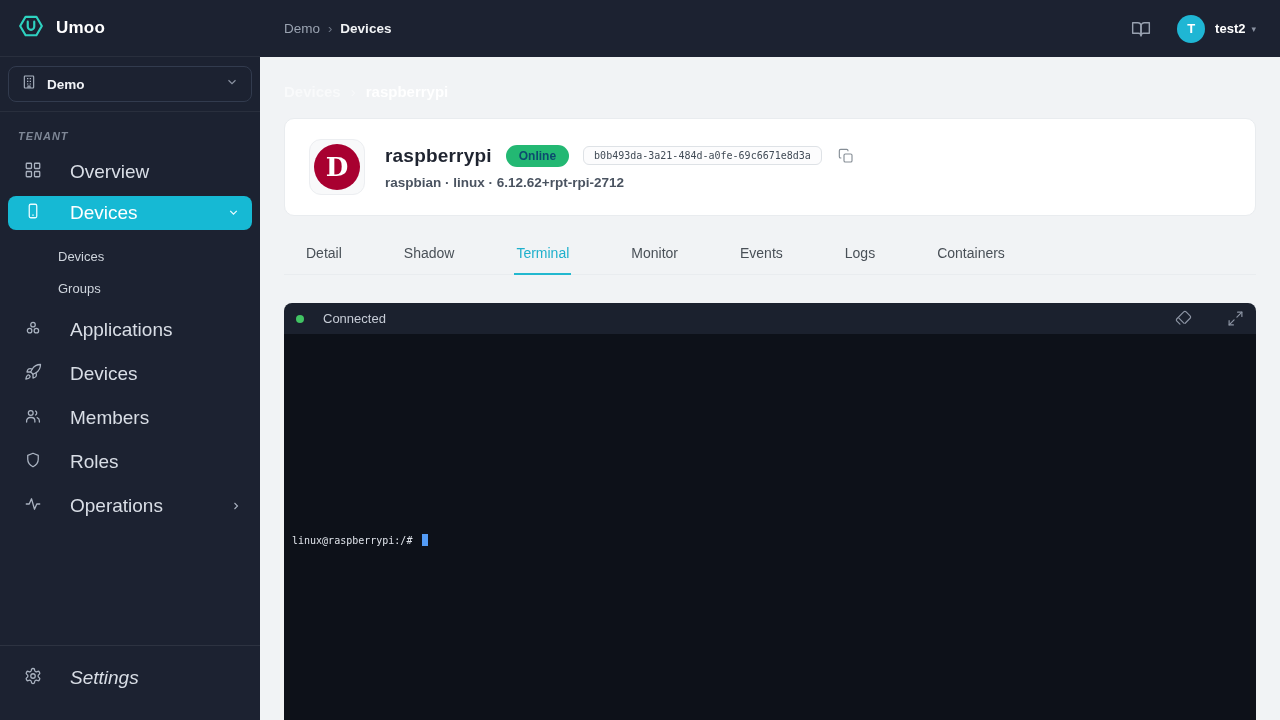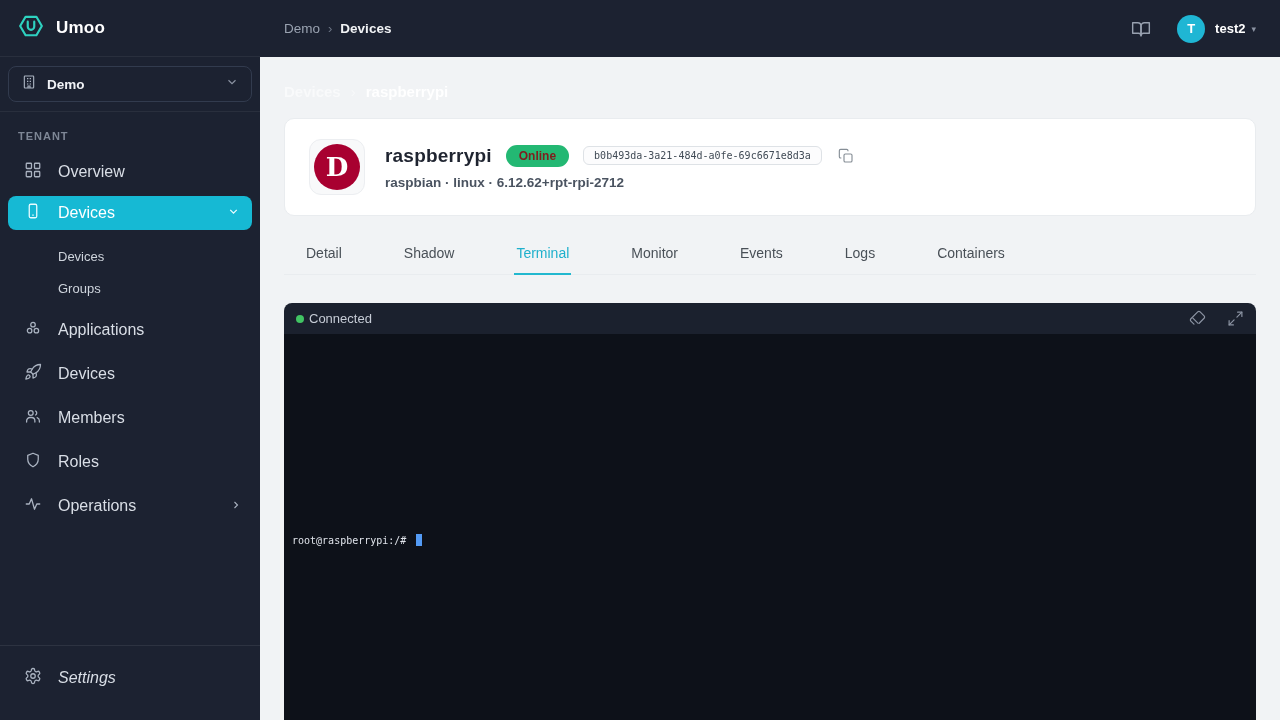--- a/index.html
+++ b/index.html
@@ -5,23 +5,23 @@
   * { margin:0; padding:0; box-sizing:border-box; }
   html,body { width:1280px; height:720px; overflow:hidden; font-family:"Liberation Sans",sans-serif; background:#f1f3f5; }
 
   
   .sidebar { position:fixed; left:0; top:0; width:260px; height:720px; background:#1c2231; color:#d9dee6; display:flex; flex-direction:column; z-index:10; }
   .logo-row { height:57px; display:flex; align-items:center; gap:12px; padding:0 18px; border-bottom:1px solid rgba(255,255,255,.06); flex:0 0 auto; }
   .logo-title { color:#fff; font-weight:bold; font-size:17px; letter-spacing:.2px; }
   .tenant-box { margin:9px 8px; height:36px; border:1px solid #323b4e; border-radius:8px; display:flex; align-items:center; gap:10px; padding:0 12px; cursor:pointer; flex:0 0 auto; }
   .tenant-box .lbl { color:#f0f2f6; font-size:13.5px; font-weight:600; flex:1; }
   .side-divider { border-top:1px solid rgba(255,255,255,.06); margin:0; }
-  .section-label { font-size:11px; letter-spacing:.09em; color:#7e8796; padding:18px 18px 10px; font-weight:600; }
+  .section-label { font-size:11px; letter-spacing:.09em; color:#7e8796; padding:18px 18px 10px; font-weight:600;font-style:italic; }
   .nav { flex:1 1 auto; overflow:hidden; }
-  .nav-item { height:40px; margin:0 0 4px; display:flex; align-items:center; gap:16px; padding:0 18px 0 24px; font-size:16px; color:#d9dee6; cursor:pointer; }
+  .nav-item { height:40px; margin:0 0 4px; display:flex; align-items:center; gap:28px; padding:0 18px 0 24px; font-size:19px; color:#d9dee6; cursor:pointer; }
   .nav-item .icn { color:#aab3c1; }
   .nav-item.active { background:#16b9d4; color:#fff; border-radius:8px; margin:0 8px 4px; padding:0 12px 0 16px; height:34px; }
   .nav-item.active .icn { color:#eafcff; }
   .nav-item .grow { flex:1; }
   .sub-item { height:32px; display:flex; align-items:center; padding-left:58px; font-size:13px; color:#ced4dc; cursor:pointer; }
   .sub-gap { height:6px; }
   .sidebar-footer { flex:0 0 auto; border-top:1px solid rgba(255,255,255,.08); padding:12px 0 18px;font-style:italic; }
   .chev { color:rgba(255,255,255,.85); }
   .chev-muted { color:#8b93a2; }
 
@@ -41,31 +41,31 @@
   .page-crumbs { padding:26px 24px 0; display:flex; align-items:center; gap:10px; font-size:15px; font-weight:bold; }
   .page-crumb-parent { color:rgba(255,255,255,.55); cursor:pointer; }
   .page-crumb-sep { color:rgba(255,255,255,.45); font-weight:normal; }
   .page-crumb-current { color:rgba(255,255,255,.95); }
 
   .device-card { margin:18px 24px 0; background:#fff; border:1px solid #e9ecef; border-radius:10px; padding:20px 24px; display:flex; gap:20px; align-items:center; }
   .device-avatar { width:56px; height:56px; border-radius:12px; background:#f8f9fa; border:1px solid #eceef1; display:flex; align-items:center; justify-content:center; flex:0 0 auto; }
   .debian-circle { width:46px; height:46px; border-radius:50%; background:#a80030; color:#fff; display:flex; align-items:center; justify-content:center; font-family:"DejaVu Serif",serif; font-weight:bold; font-size:26px; }
   .device-head-row { display:flex; align-items:center; gap:14px; }
   .device-name { font-size:19px; font-weight:bold; color:#1f2430; letter-spacing:.2px; }
-  .status-pill { background:#23b873; color:#7f1d1d; font-size:12px; font-weight:bold; padding:4px 13px; border-radius:999px; }
+  .status-pill { background:#23b873; color:#0c4a6e; font-size:12px; font-weight:bold; padding:4px 13px; border-radius:999px; }
   .uuid-chip { font-family:"DejaVu Sans Mono",monospace; font-size:10px; color:#414b56; border:1px solid #dee2e6; background:#fcfcfd; border-radius:6px; padding:3px 10px; }
   .copy-btn { color:#868e96; cursor:pointer; display:flex; margin-left:2px; }
   .device-meta { margin-top:8px; font-size:13.5px; color:#4a5360;font-weight:bold; }
 
   .tabs { margin:27px 24px 0; display:flex; gap:58px; border-bottom:1px solid #e9ecef; padding-left:20px; }
   .tab { font-size:14px; color:#495057; font-weight:500; padding:2px 2px 12px; cursor:pointer; border-bottom:2px solid transparent; margin-bottom:-1px; }
   .tab.active { color:#1fb0cc; border-bottom-color:#22b8cf; }
 
   .terminal { margin:28px 24px 0; border-radius:8px 8px 0 0; overflow:hidden; height:600px; display:flex; flex-direction:column; }
-  .term-header { height:31px; background:#1b212e; display:flex; align-items:center; padding:0 12px; gap:5px; flex:0 0 auto; }
+  .term-header { height:31px; background:#1b212e; display:flex; align-items:center; padding:0 12px; gap:19px; flex:0 0 auto; }
   .term-dot { width:8px; height:8px; border-radius:50%; background:#41c463; }
   .term-status { color:#c6ccd6; font-size:13px; }
   .term-header .spacer { flex:1; }
   .term-icon-btn { color:#8b93a2; cursor:pointer; display:flex; margin-left:16px; }
   .term-body { background:#0d1119; flex:1; position:relative; }
   .term-line { position:absolute; left:8px; top:200px; display:flex; align-items:center; }
   .term-prompt { font-family:"DejaVu Sans Mono",monospace; font-size:10px; color:#dfe3ea; white-space:pre; }
   .term-cursor { width:6px; height:12px; background:#539bf5; margin-left:4px; display:inline-block; }
 
   .icn { display:inline-block; flex:0 0 auto; }
@@ -287,19 +287,19 @@
         <svg width="17" height="17" viewBox="0 0 24 24" fill="none" stroke="currentColor" stroke-width="1.7" stroke-linecap="round" stroke-linejoin="round">
           <polyline points="15 3 21 3 21 9"></polyline>
             <polyline points="9 21 3 21 3 15"></polyline>
           <line x1="21" y1="3" x2="14" y2="10"></line>
             <line x1="3" y1="21" x2="10" y2="14"></line>
         </svg>
       </span>
     </div>
     <div class="term-body">
       <div class="term-line">
-        <span class="term-prompt">root@raspberrypi:/# </span>
+        <span class="term-prompt">linux@raspberrypi:/# </span>
         <span class="term-cursor"></span>
       </div>
     </div>
   </section>
 
 </main>
 
 </body></html>

